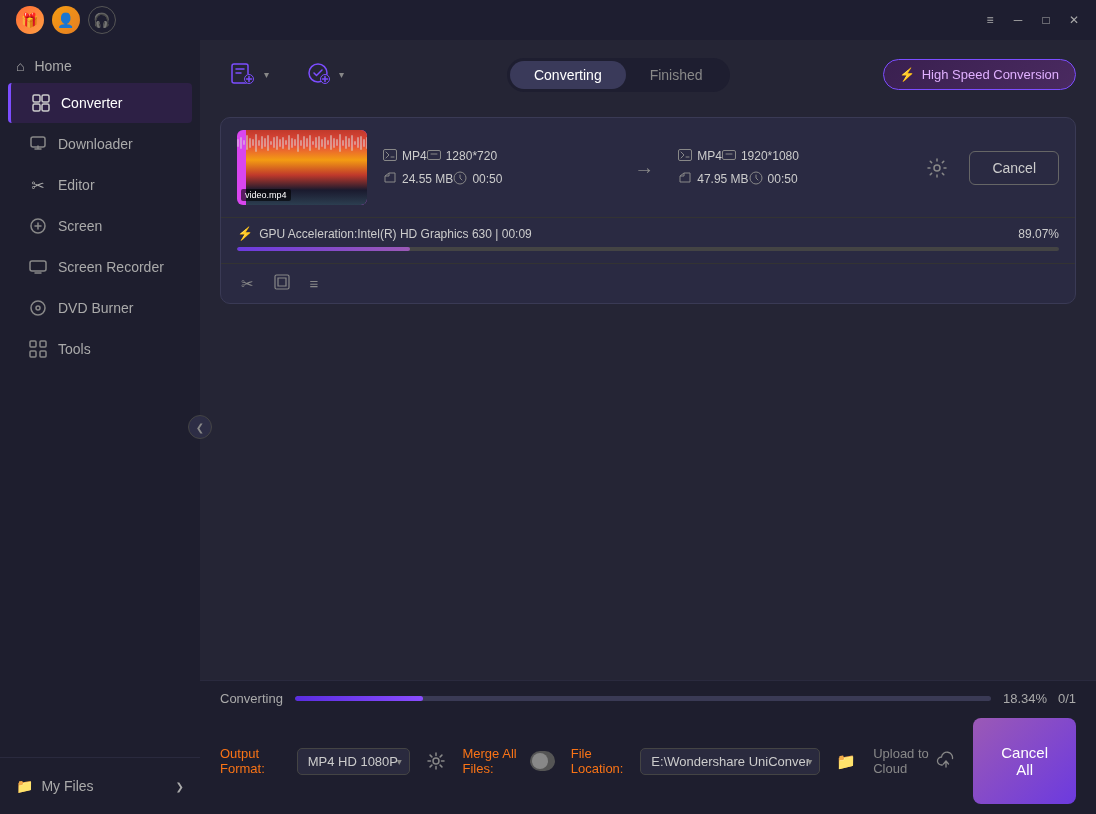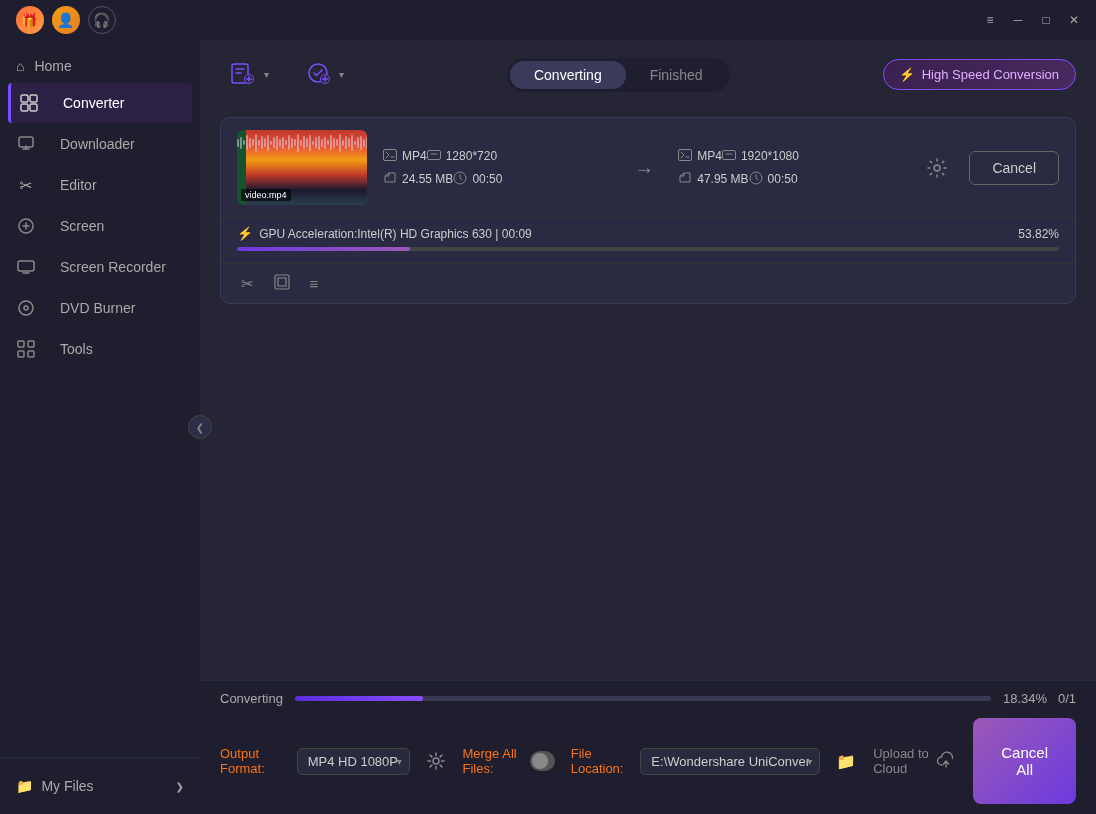--- a/index.html
+++ b/index.html
@@ -90,22 +90,22 @@
       align-items: center;
       gap: 10px;
       padding: 8px 16px;
       color: #aaa;
       cursor: pointer;
       font-size: 14px;
     }
     .sidebar-item {
       display: flex;
       align-items: center;
-      gap: 24px;
-      padding: 10px 8px;
+      gap: 10px;
+      padding: 10px 20px;
       color: #aaa;
       cursor: pointer;
       font-size: 14px;
       border-radius: 4px;
       margin: 1px 8px;
       transition: background 0.15s;
     }
     .sidebar-item.active {
       background: #2d2045;
       color: #fff;
@@ -219,21 +219,21 @@
       padding: 12px 16px;
       gap: 16px;
     }
     .file-thumbnail {
       width: 130px;
       height: 75px;
       border-radius: 6px;
       overflow: hidden;
       flex-shrink: 0;
       position: relative;
-      background: #14532d;
+      background: #d946ef;
       padding-left: 9px;
     }
     .thumbnail-img {
       width: 100%;
       height: 100%;
       background: linear-gradient(to bottom,
         #c0392b 0%, #e74c3c 20%, #f39c12 40%, #c0392b 60%, #1a1a2e 80%, #2c3e50 100%);
       position: relative;
     }
     .thumbnail-label {
@@ -806,21 +806,21 @@
 
           <button class="cancel-btn">Cancel</button>
         </div>
 
         <div class="file-card-progress">
           <div class="progress-label-row">
             <div class="gpu-label">
               <span class="bolt-small">⚡</span>
               <span>GPU Acceleration:Intel(R) HD Graphics 630 | 00:09</span>
             </div>
-            <span class="progress-pct">53.82%</span>
+            <span class="progress-pct">89.07%</span>
           </div>
           <div class="progress-bar-bg">
             <div class="progress-bar-fill" id="file-progress-fill" style="width: 21.09%;"></div>
           </div>
         </div>
 
         <div class="file-card-actions">
           <span class="action-icon">✂</span>
           <span class="action-icon">
             <svg width="16" height="16" viewBox="0 0 16 16" fill="none">

